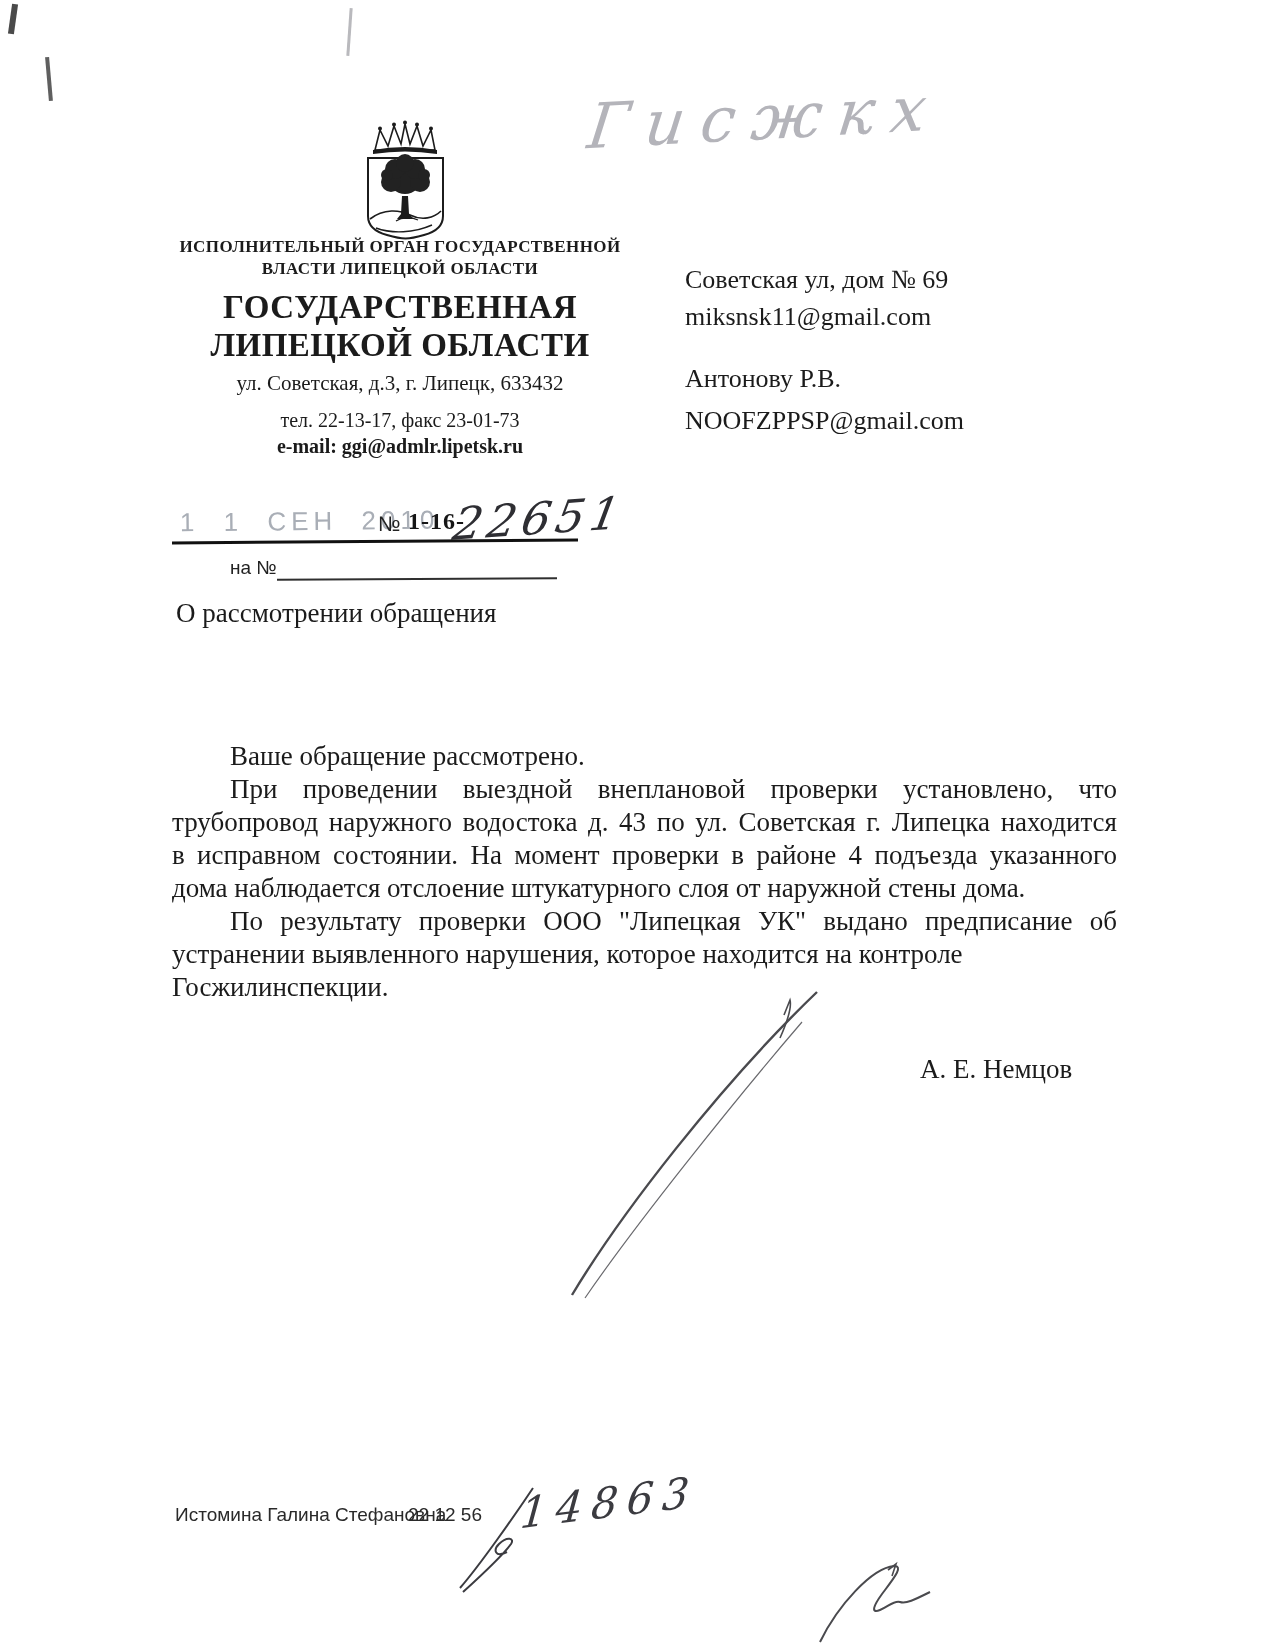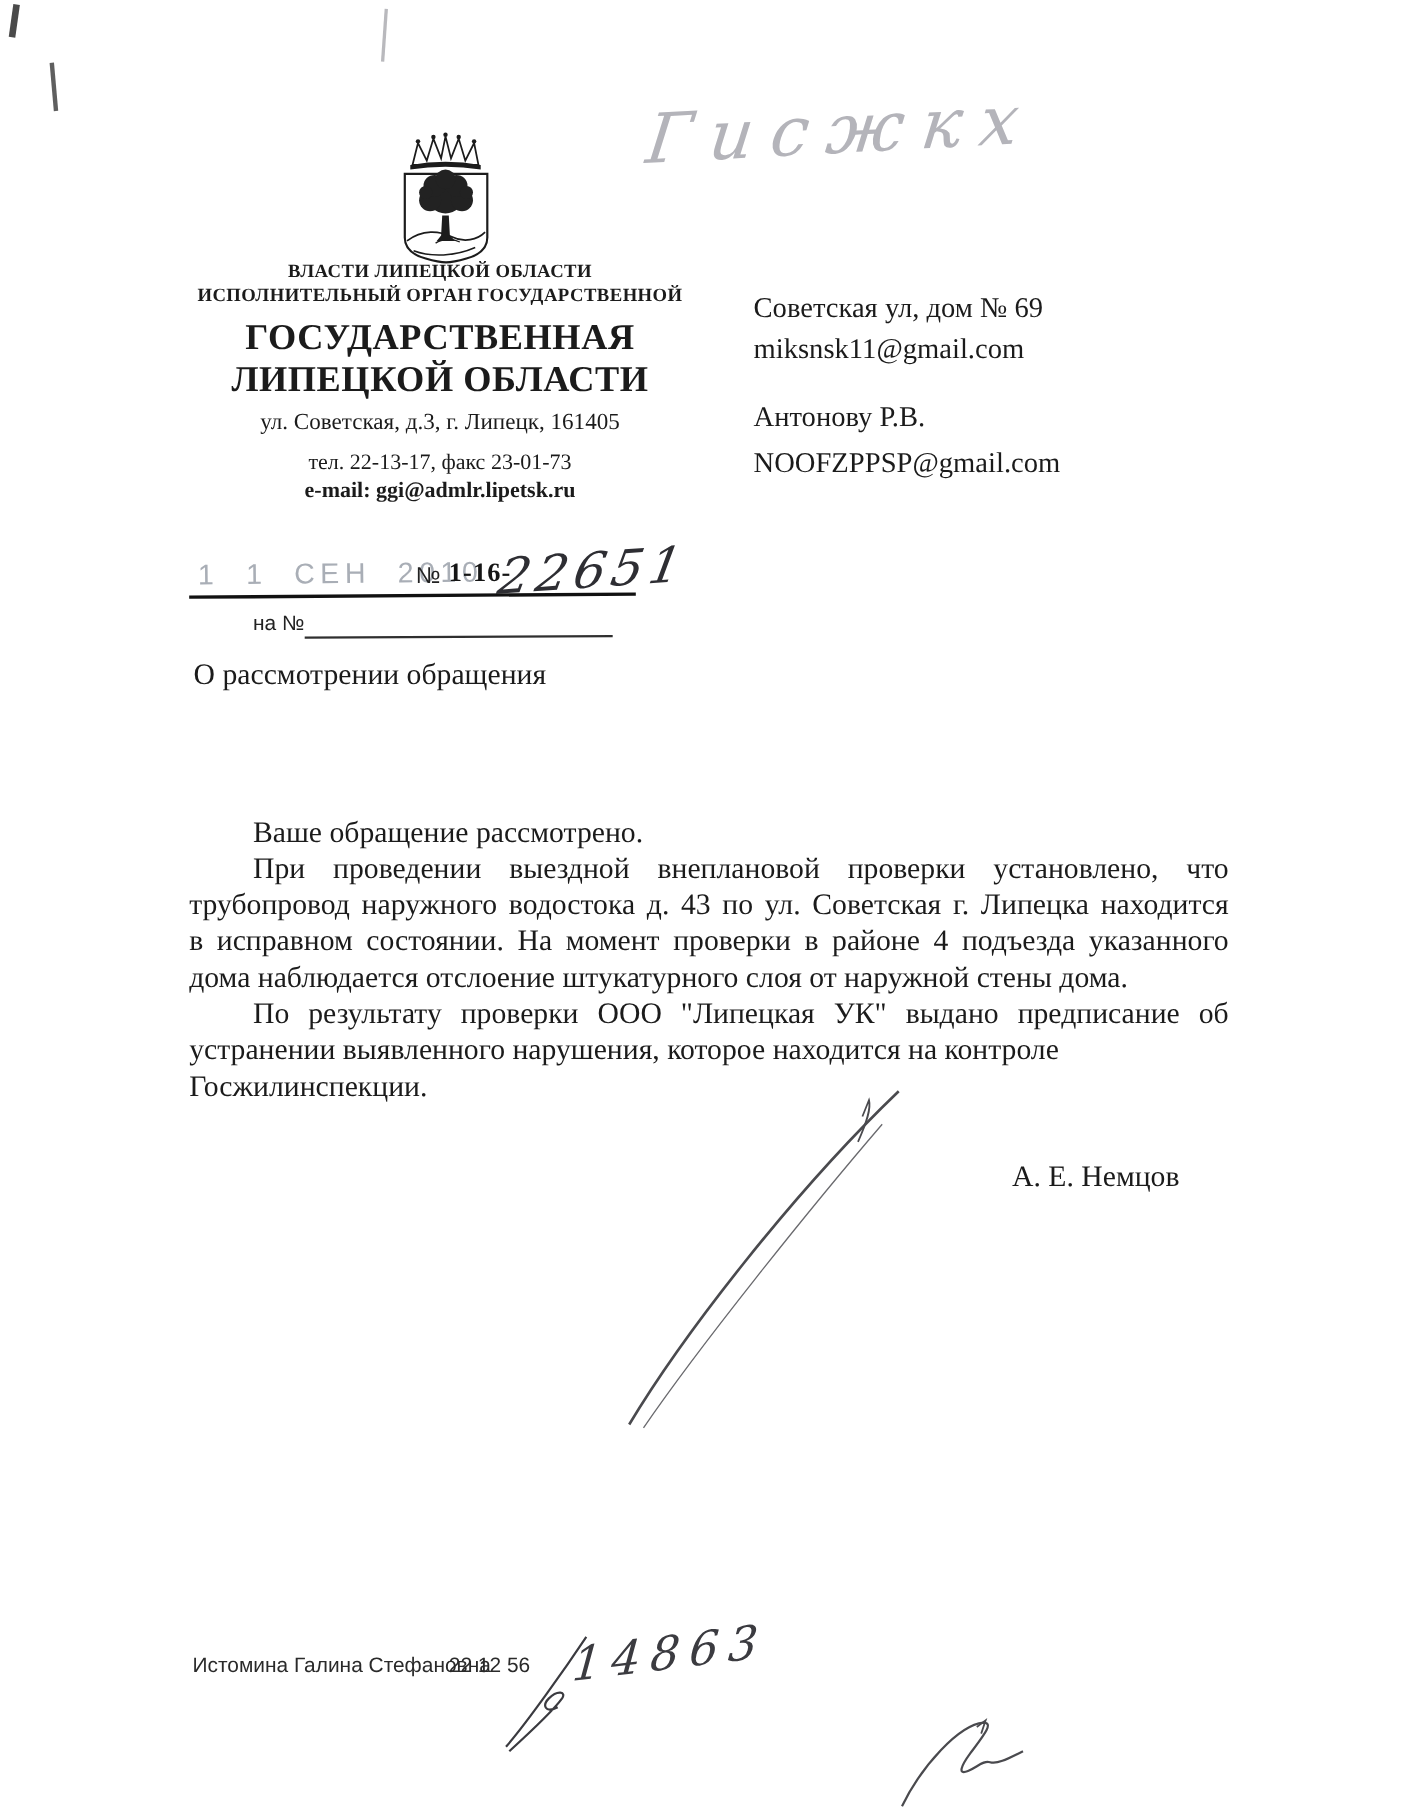--- a/index.html
+++ b/index.html
@@ -123,25 +123,25 @@
         <circle cx="29" cy="49" r="10"></circle>
         <circle cx="49" cy="49" r="10"></circle>
         <circle cx="39" cy="43" r="9"></circle>
         <circle cx="21" cy="55" r="6"></circle>
         <circle cx="58" cy="55" r="6"></circle>
       </g>
     </svg>
   </div>
 
   <div class="abs letterhead center">
+    <div class="org-line">ИСПОЛНИТЕЛЬНЫЙ ОРГАН ГОСУДАРСТВЕННОЙ</div>
     <div class="org-line">ВЛАСТИ ЛИПЕЦКОЙ ОБЛАСТИ</div>
-    <div class="org-line">ИСПОЛНИТЕЛЬНЫЙ ОРГАН ГОСУДАРСТВЕННОЙ</div>
     <div class="main-title mt8">ГОСУДАРСТВЕННАЯ</div>
     <div class="main-title">ЛИПЕЦКОЙ ОБЛАСТИ</div>
-    <div class="lh-addr">ул. Советская, д.3, г. Липецк, 161405</div>
+    <div class="lh-addr">ул. Советская, д.3, г. Липецк, 633432</div>
     <div class="lh-tel">тел. 22-13-17, факс 23-01-73</div>
     <div class="lh-email">e-mail: ggi@admlr.lipetsk.ru</div>
   </div>
 
   <div class="abs recipient">
     <div>Советская ул, дом № 69</div>
     <div class="gap1">miksnsk11@gmail.com</div>
     <div class="gap2">Антонову Р.В.</div>
     <div class="gap3">NOOFZPPSP@gmail.com</div>
   </div>

